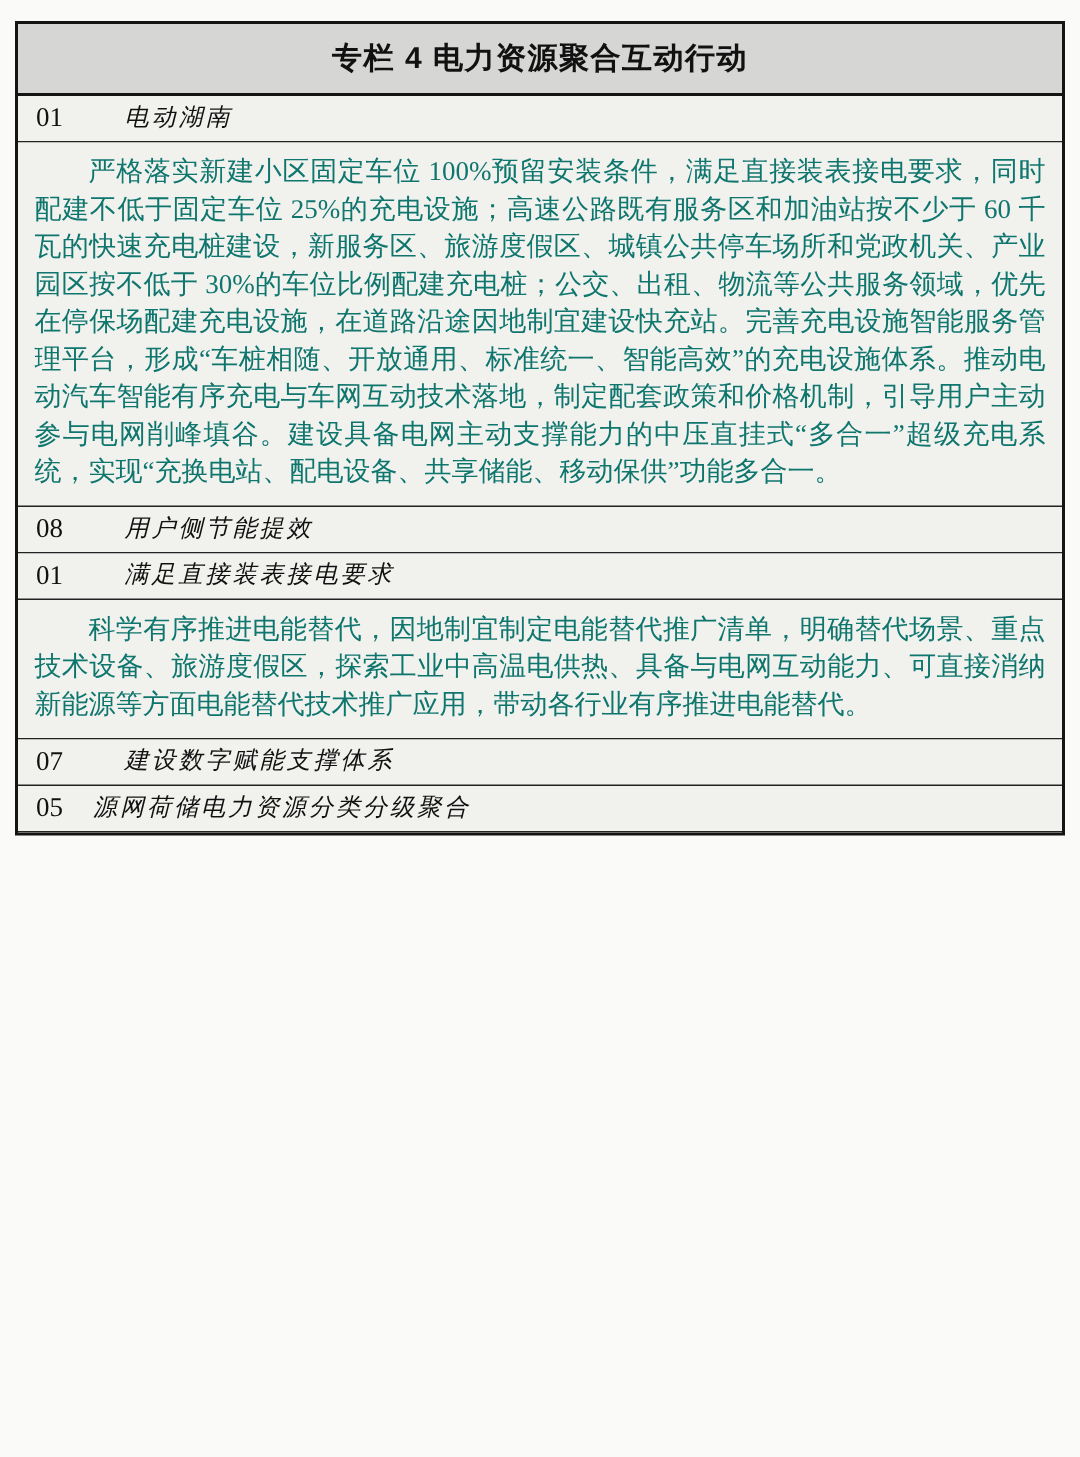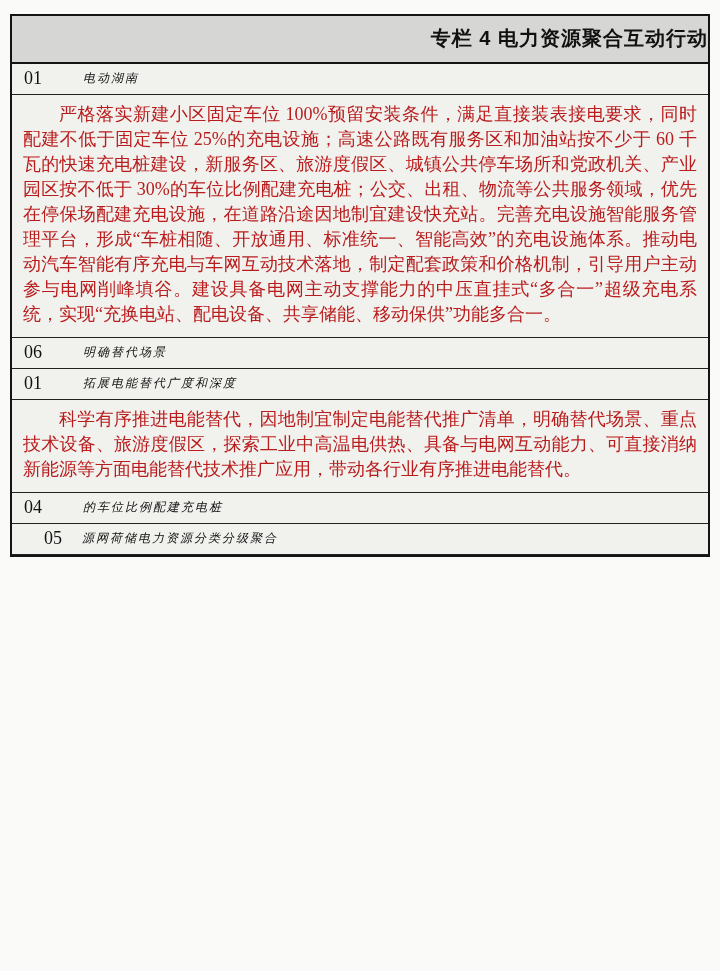--- a/index.html
+++ b/index.html
@@ -12,68 +12,68 @@
     font-family: "Liberation Serif", "DejaVu Serif", serif;
   }
   .panel {
     margin: 14px 10px 15px 10px;
     border: 2px solid #141414;
     background: #f1f1ee;
   }
   .panel-title {
     background: #d6d6d4;
     border-bottom: 2px solid #141414;
-    text-align: right;
+    text-align: center;
     font-family: "Liberation Sans", "DejaVu Sans", sans-serif;
     font-weight: bold;
     font-size: 20px;
     color: #111;
     padding: 9px 0 10px 0;
     letter-spacing: 1px;
   }
   .section-header {
     display: flex;
-    align-items: center;
+    align-items: flex-start;
     border-bottom: 1px solid #222;
     background: #f1f1ee;
   }
   .section-number {
     width: 44px;
     padding: 4px 0 5px 12px;
     font-size: 18px;
     color: #111;
     flex: none;
   }
   .col-divider {
     width: 1px;
     background: #a8a8a5;
     flex: none;
   }
   .section-heading {
     padding: 4px 8px 5px 14px;
-    font-size: 12px;
+    font-size: 16px;
     font-style: italic;
     color: #111;
     letter-spacing: 2px;
   }
-  .section-header.no-divider .section-number { width: 30px; margin-left: 20px; }
+  .section-header.no-divider .section-number { width: 30px; }
   .section-header.no-divider .section-heading { padding-left: 8px; font-style: italic; }
   .section-body {
     border-bottom: 1px solid #222;
     padding: 7px 11px 10px 11px;
     background: #f1f1ee;
   }
   .section:last-child .section-body { border-bottom: none; }
   .section-body p {
     margin: 0;
     text-indent: 2em;
     text-align: justify;
     font-size: 18px;
     line-height: 25px;
-    color: #b91c1c;
+    color: #0f766e;
     word-break: break-all;
   }
 </style>
 </head>
 <body>
 
 <div class="panel">
 
   <div class="panel-title">专栏 4  电力资源聚合互动行动</div>
 
@@ -83,42 +83,42 @@
       <span class="col-divider"></span>
       <span class="section-heading">电动湖南</span>
     </div>
     <div class="section-body">
       <p>严格落实新建小区固定车位 100%预留安装条件，满足直接装表接电要求，同时配建不低于固定车位 25%的充电设施；高速公路既有服务区和加油站按不少于 60 千瓦的快速充电桩建设，新服务区、旅游度假区、城镇公共停车场所和党政机关、产业园区按不低于 30%的车位比例配建充电桩；公交、出租、物流等公共服务领域，优先在停保场配建充电设施，在道路沿途因地制宜建设快充站。完善充电设施智能服务管理平台，形成“车桩相随、开放通用、标准统一、智能高效”的充电设施体系。推动电动汽车智能有序充电与车网互动技术落地，制定配套政策和价格机制，引导用户主动参与电网削峰填谷。建设具备电网主动支撑能力的中压直挂式“多合一”超级充电系统，实现“充换电站、配电设备、共享储能、移动保供”功能多合一。</p>
     </div>
   </div>
 
   <div class="section">
     <div class="section-header">
-      <span class="section-number">06</span>
+      <span class="section-number">08</span>
       <span class="col-divider"></span>
-      <span class="section-heading">明确替代场景</span>
+      <span class="section-heading">用户侧节能提效</span>
     </div>
   </div>
 
   <div class="section">
     <div class="section-header">
       <span class="section-number">01</span>
       <span class="col-divider"></span>
-      <span class="section-heading">拓展电能替代广度和深度</span>
+      <span class="section-heading">满足直接装表接电要求</span>
     </div>
     <div class="section-body">
       <p>科学有序推进电能替代，因地制宜制定电能替代推广清单，明确替代场景、重点技术设备、旅游度假区，探索工业中高温电供热、具备与电网互动能力、可直接消纳新能源等方面电能替代技术推广应用，带动各行业有序推进电能替代。</p>
     </div>
   </div>
 
   <div class="section">
     <div class="section-header">
-      <span class="section-number">04</span>
+      <span class="section-number">07</span>
       <span class="col-divider"></span>
-      <span class="section-heading">的车位比例配建充电桩</span>
+      <span class="section-heading">建设数字赋能支撑体系</span>
     </div>
   </div>
 
   <div class="section">
     <div class="section-header no-divider">
       <span class="section-number">05</span>
 
       <span class="section-heading">源网荷储电力资源分类分级聚合</span>
     </div>
   </div>

